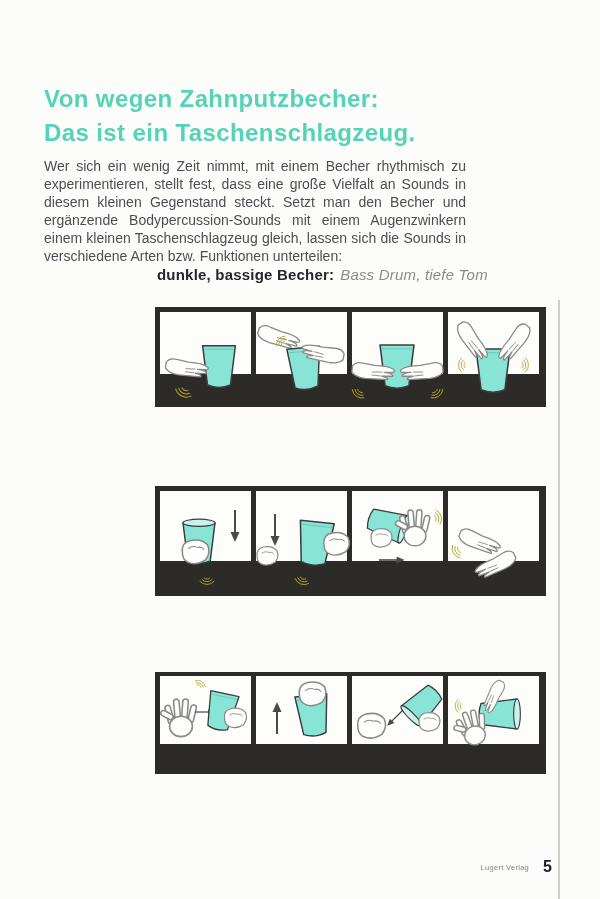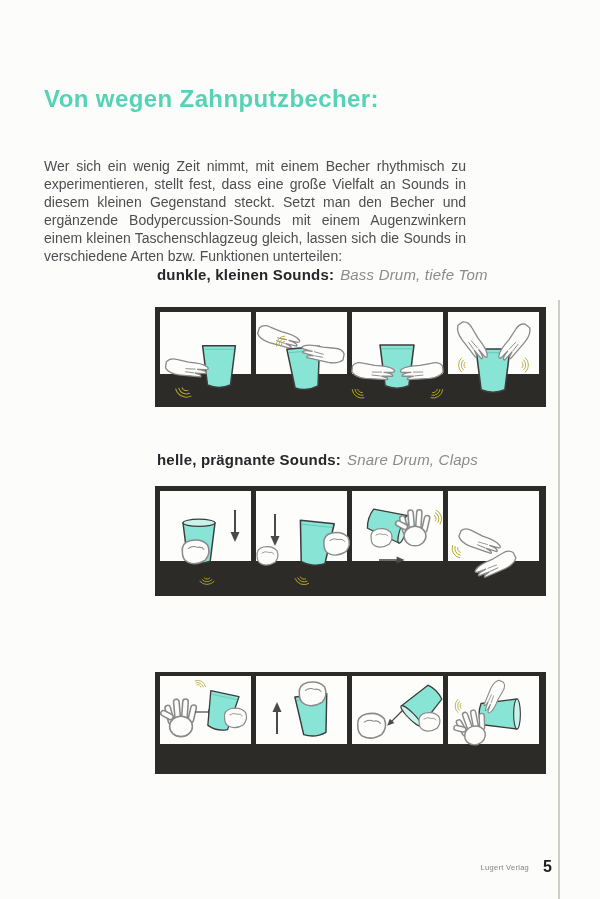--- a/index.html
+++ b/index.html
@@ -76,26 +76,27 @@
       </g>
       <g id="arrow">
         <line x1="0" y1="0" x2="0" y2="24" stroke="#4a4a4a" stroke-width="2"></line>
         <path d="M-4.5 22 L0 32 L4.5 22 Z" fill="#4a4a4a"></path>
       </g>
     </defs>
   </svg>
 
   <div class="title">
     <div>Von wegen Zahnputzbecher:</div>
+    <div>Das ist ein Taschenschlagzeug.</div>
   </div>
 
   <div class="intro">Wer sich ein wenig Zeit nimmt, mit einem Becher rhythmisch zu experimentieren, stellt fest, dass eine große Vielfalt an Sounds in diesem kleinen Gegenstand steckt. Setzt man den Becher und ergänzende Bodypercussion-Sounds mit einem Augenzwinkern einem kleinen Taschenschlagzeug gleich, lassen sich die Sounds in verschiedene Arten bzw. Funktionen unterteilen:</div>
 
   <div class="section-heading" style="top:266px">
-    <span class="lbl">dunkle, kleinen Sounds:</span><span class="ex">Bass Drum, tiefe Tom</span>
+    <span class="lbl">dunkle, bassige Becher:</span><span class="ex">Bass Drum, tiefe Tom</span>
   </div>
 
   <svg class="strip" style="top:307px" width="391" height="100" viewBox="0 0 391 100">
     <rect width="391" height="100" fill="#2d2b28"></rect>
     <rect x="5" y="5" width="91" height="62" fill="#fdfdfb"></rect>
     <rect x="101" y="5" width="91" height="62" fill="#fdfdfb"></rect>
     <rect x="197" y="5" width="91" height="62" fill="#fdfdfb"></rect>
     <rect x="293" y="5" width="91" height="62" fill="#fdfdfb"></rect>
     <g>
       <use href="#cup-down" transform="translate(64,60) scale(0.82)"></use>
@@ -117,23 +118,20 @@
     </g>
     <g>
       <use href="#cup-down" transform="translate(338,64) scale(0.85)"></use>
       <use href="#hand-flat" transform="translate(312,12) rotate(55)"></use>
       <use href="#hand-flat" transform="translate(366,14) scale(-1,1) rotate(52)"></use>
       <use href="#arcs" transform="translate(310,58) rotate(180) scale(0.55)"></use>
       <use href="#arcs" transform="translate(367,58) scale(0.55)"></use>
     </g>
   </svg>
 
-  <div class="section-heading" style="top:451px">
-    <span class="lbl">helle, prägnante Sounds:</span><span class="ex">Snare Drum, Claps</span>
-  </div>
 
   <svg class="strip" style="top:486px" width="391" height="110" viewBox="0 0 391 110">
     <rect width="391" height="110" fill="#2d2b28"></rect>
     <rect x="5" y="5" width="91" height="70" fill="#fdfdfb"></rect>
     <rect x="101" y="5" width="91" height="70" fill="#fdfdfb"></rect>
     <rect x="197" y="5" width="91" height="70" fill="#fdfdfb"></rect>
     <rect x="293" y="5" width="91" height="70" fill="#fdfdfb"></rect>
     <g>
       <use href="#cup-up" transform="translate(44,56) scale(0.8)"></use>
       <use href="#hand-fist" transform="translate(40,66) scale(1.15)"></use>

